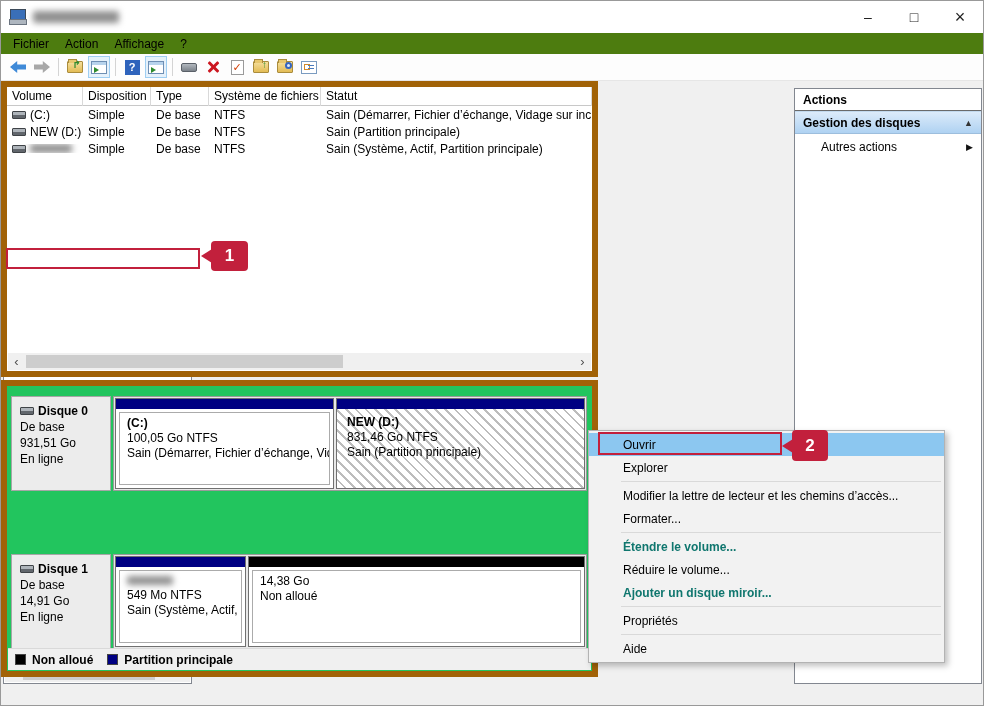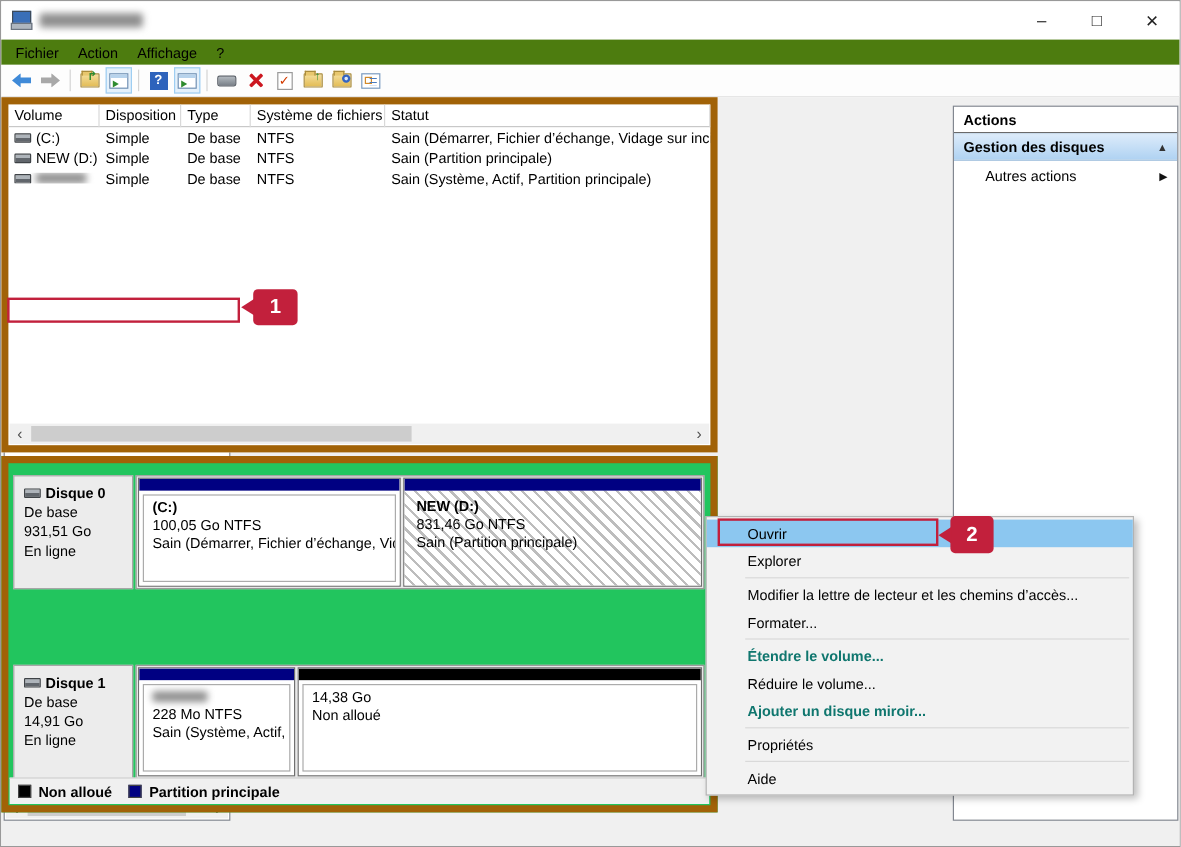--- a/index.html
+++ b/index.html
@@ -368,21 +368,21 @@
             <div>De base</div>
             <div>14,91 Go</div>
             <div>En ligne</div>
           </div>
           <div class="disk-parts">
             <div class="part" style="width:131px;flex:0 0 131px;">
               <div class="pbar primary"></div>
               <div class="pbody">
                 <div class="inner">
                   <div class="blur-blob part-blob"></div>
-                  <div>228 Mo NTFS</div>
+                  <div>549 Mo NTFS</div>
                   <div>Sain (Système, Actif, Partition principale)</div>
                 </div>
               </div>
             </div>
             <div class="part" style="flex:1;">
               <div class="pbar unalloc"></div>
               <div class="pbody">
                 <div class="inner unalloc-pad">
                   <div>14,38 Go</div>
                   <div>Non alloué</div>

